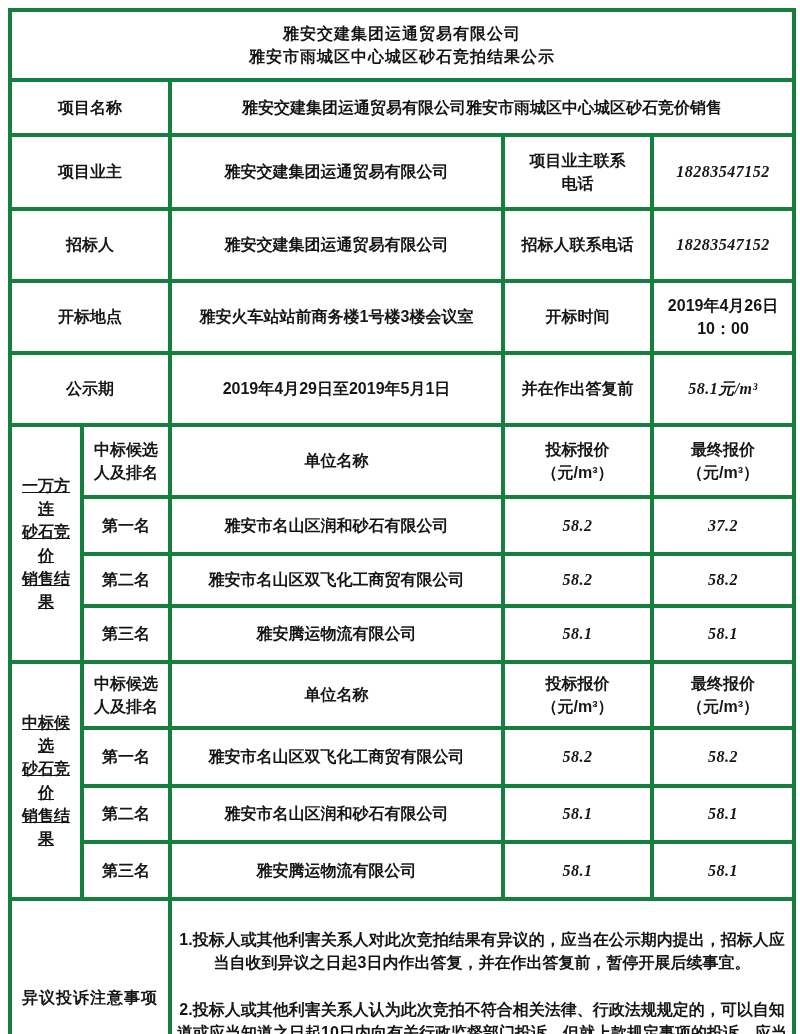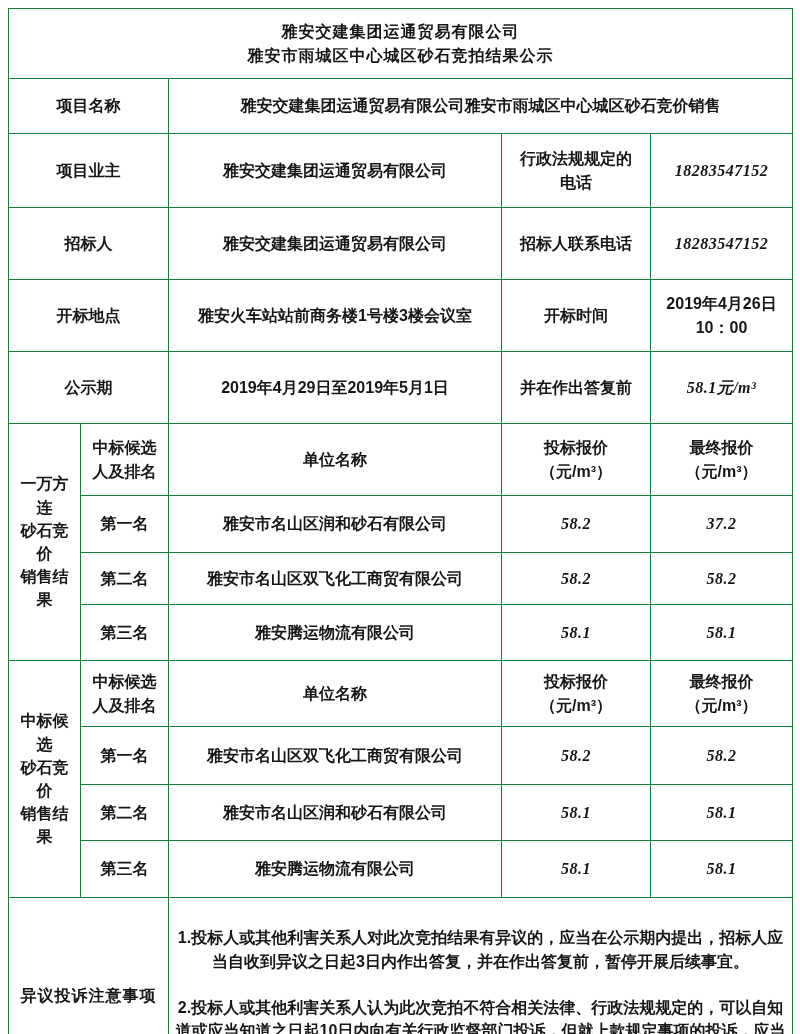--- a/index.html
+++ b/index.html
@@ -17,21 +17,21 @@
     box-sizing: border-box;
     padding: 8px 8px 0 8px;
     background: #ffffff;
   }
   table.doc {
     border-collapse: collapse;
     width: 784px;
     table-layout: fixed;
   }
   table.doc td {
-    border: 1px solid #15803d;
+    border: 4px solid #15803d;
     text-align: center;
     vertical-align: middle;
     box-sizing: border-box;
     padding: 2px 4px;
     font-size: 16px;
     font-weight: bold;
     line-height: 1.45;
     white-space: pre-line;
     overflow: hidden;
   }
@@ -45,20 +45,21 @@
     font-family: "Liberation Serif", serif;
     font-weight: normal;
     font-size: 18px;
     letter-spacing: 0.5px;
     font-style: italic;
   }
   td.group-label {
     font-size: 16px;
     padding: 0 2px;
     line-height: 1.55;
+    text-decoration: underline;
   }
   td.notes-label {
     font-size: 17px;
     letter-spacing: 1px;
     margin-left: 12px;
   }
   td.notes-body {
     text-align: left;
     font-weight: normal;
     font-size: 17px;
@@ -87,21 +88,21 @@
     </tr>
 
     <tr style="height:55px">
       <td colspan="2">项目名称</td>
       <td colspan="3">雅安交建集团运通贸易有限公司雅安市雨城区中心城区砂石竞价销售</td>
     </tr>
 
     <tr style="height:74px">
       <td colspan="2">项目业主</td>
       <td>雅安交建集团运通贸易有限公司</td>
-      <td>行政法规规定的
+      <td>项目业主联系
 电话</td>
       <td class="num">18283547152</td>
     </tr>
 
     <tr style="height:72px">
       <td colspan="2">招标人</td>
       <td>雅安交建集团运通贸易有限公司</td>
       <td>招标人联系电话</td>
       <td class="num">18283547152</td>
     </tr>

